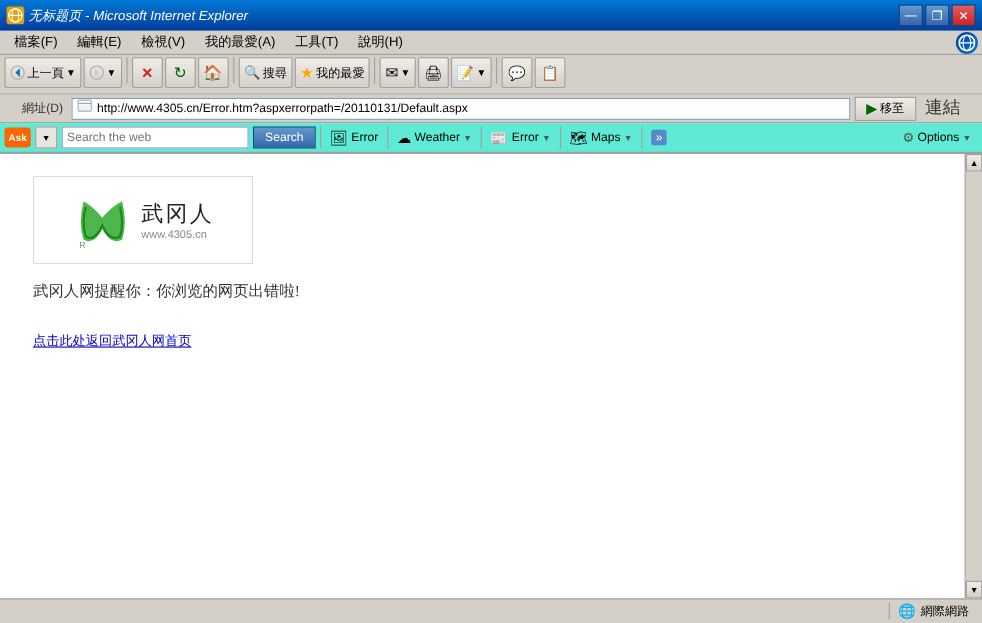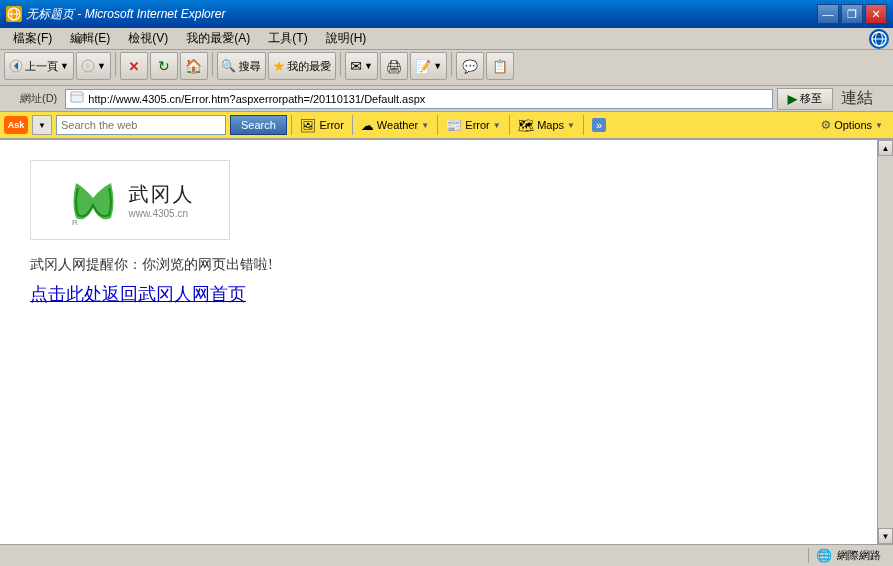--- a/index.html
+++ b/index.html
@@ -115,21 +115,21 @@
       border: 1px solid #a0a0a0;
       cursor: pointer;
       font-size: 11px;
       display: flex; align-items: center; gap: 3px;
     }
     .addr-go-arrow { color: #006400; font-size: 12px; font-weight: bold; }
     .links-label { font-size: 16px; color: #333; padding: 0 4px; }
 
     
     .search-toolbar {
-      background: #fde047;
+      background: #5eead4;
       height: 28px;
       display: flex;
       align-items: center;
       padding: 0 4px;
       gap: 4px;
       border-bottom: 2px solid #a0a0a0;
     }
     .ask-logo {
       width: 24px; height: 18px;
       background: #ff6600;
@@ -207,27 +207,27 @@
       padding: 8px;
     }
     .logo-text-wrap { display: flex; flex-direction: column; align-items: flex-start; margin-left: 8px; }
     .logo-cn-text { font-size: 20px; font-family: 'KaiTi', 'SimKai', serif; color: #222; letter-spacing: 2px; }
     .logo-url { font-size: 10px; color: #888; font-family: Arial; }
 
     
     .error-msg {
       font-size: 14px;
       color: #333;
-      margin-bottom: 8px;
+      margin-bottom: 28px;
       font-family: 'SimSun', serif;
     }
     .return-link {
       color: #0000cc;
       text-decoration: underline;
-      font-size: 18px;
+      font-size: 12px;
       cursor: pointer;
       font-family: 'SimSun', serif;
     }
 
     
     .status-bar {
       position: fixed;
       bottom: 0;
       width: 893px;
       height: 22px;

